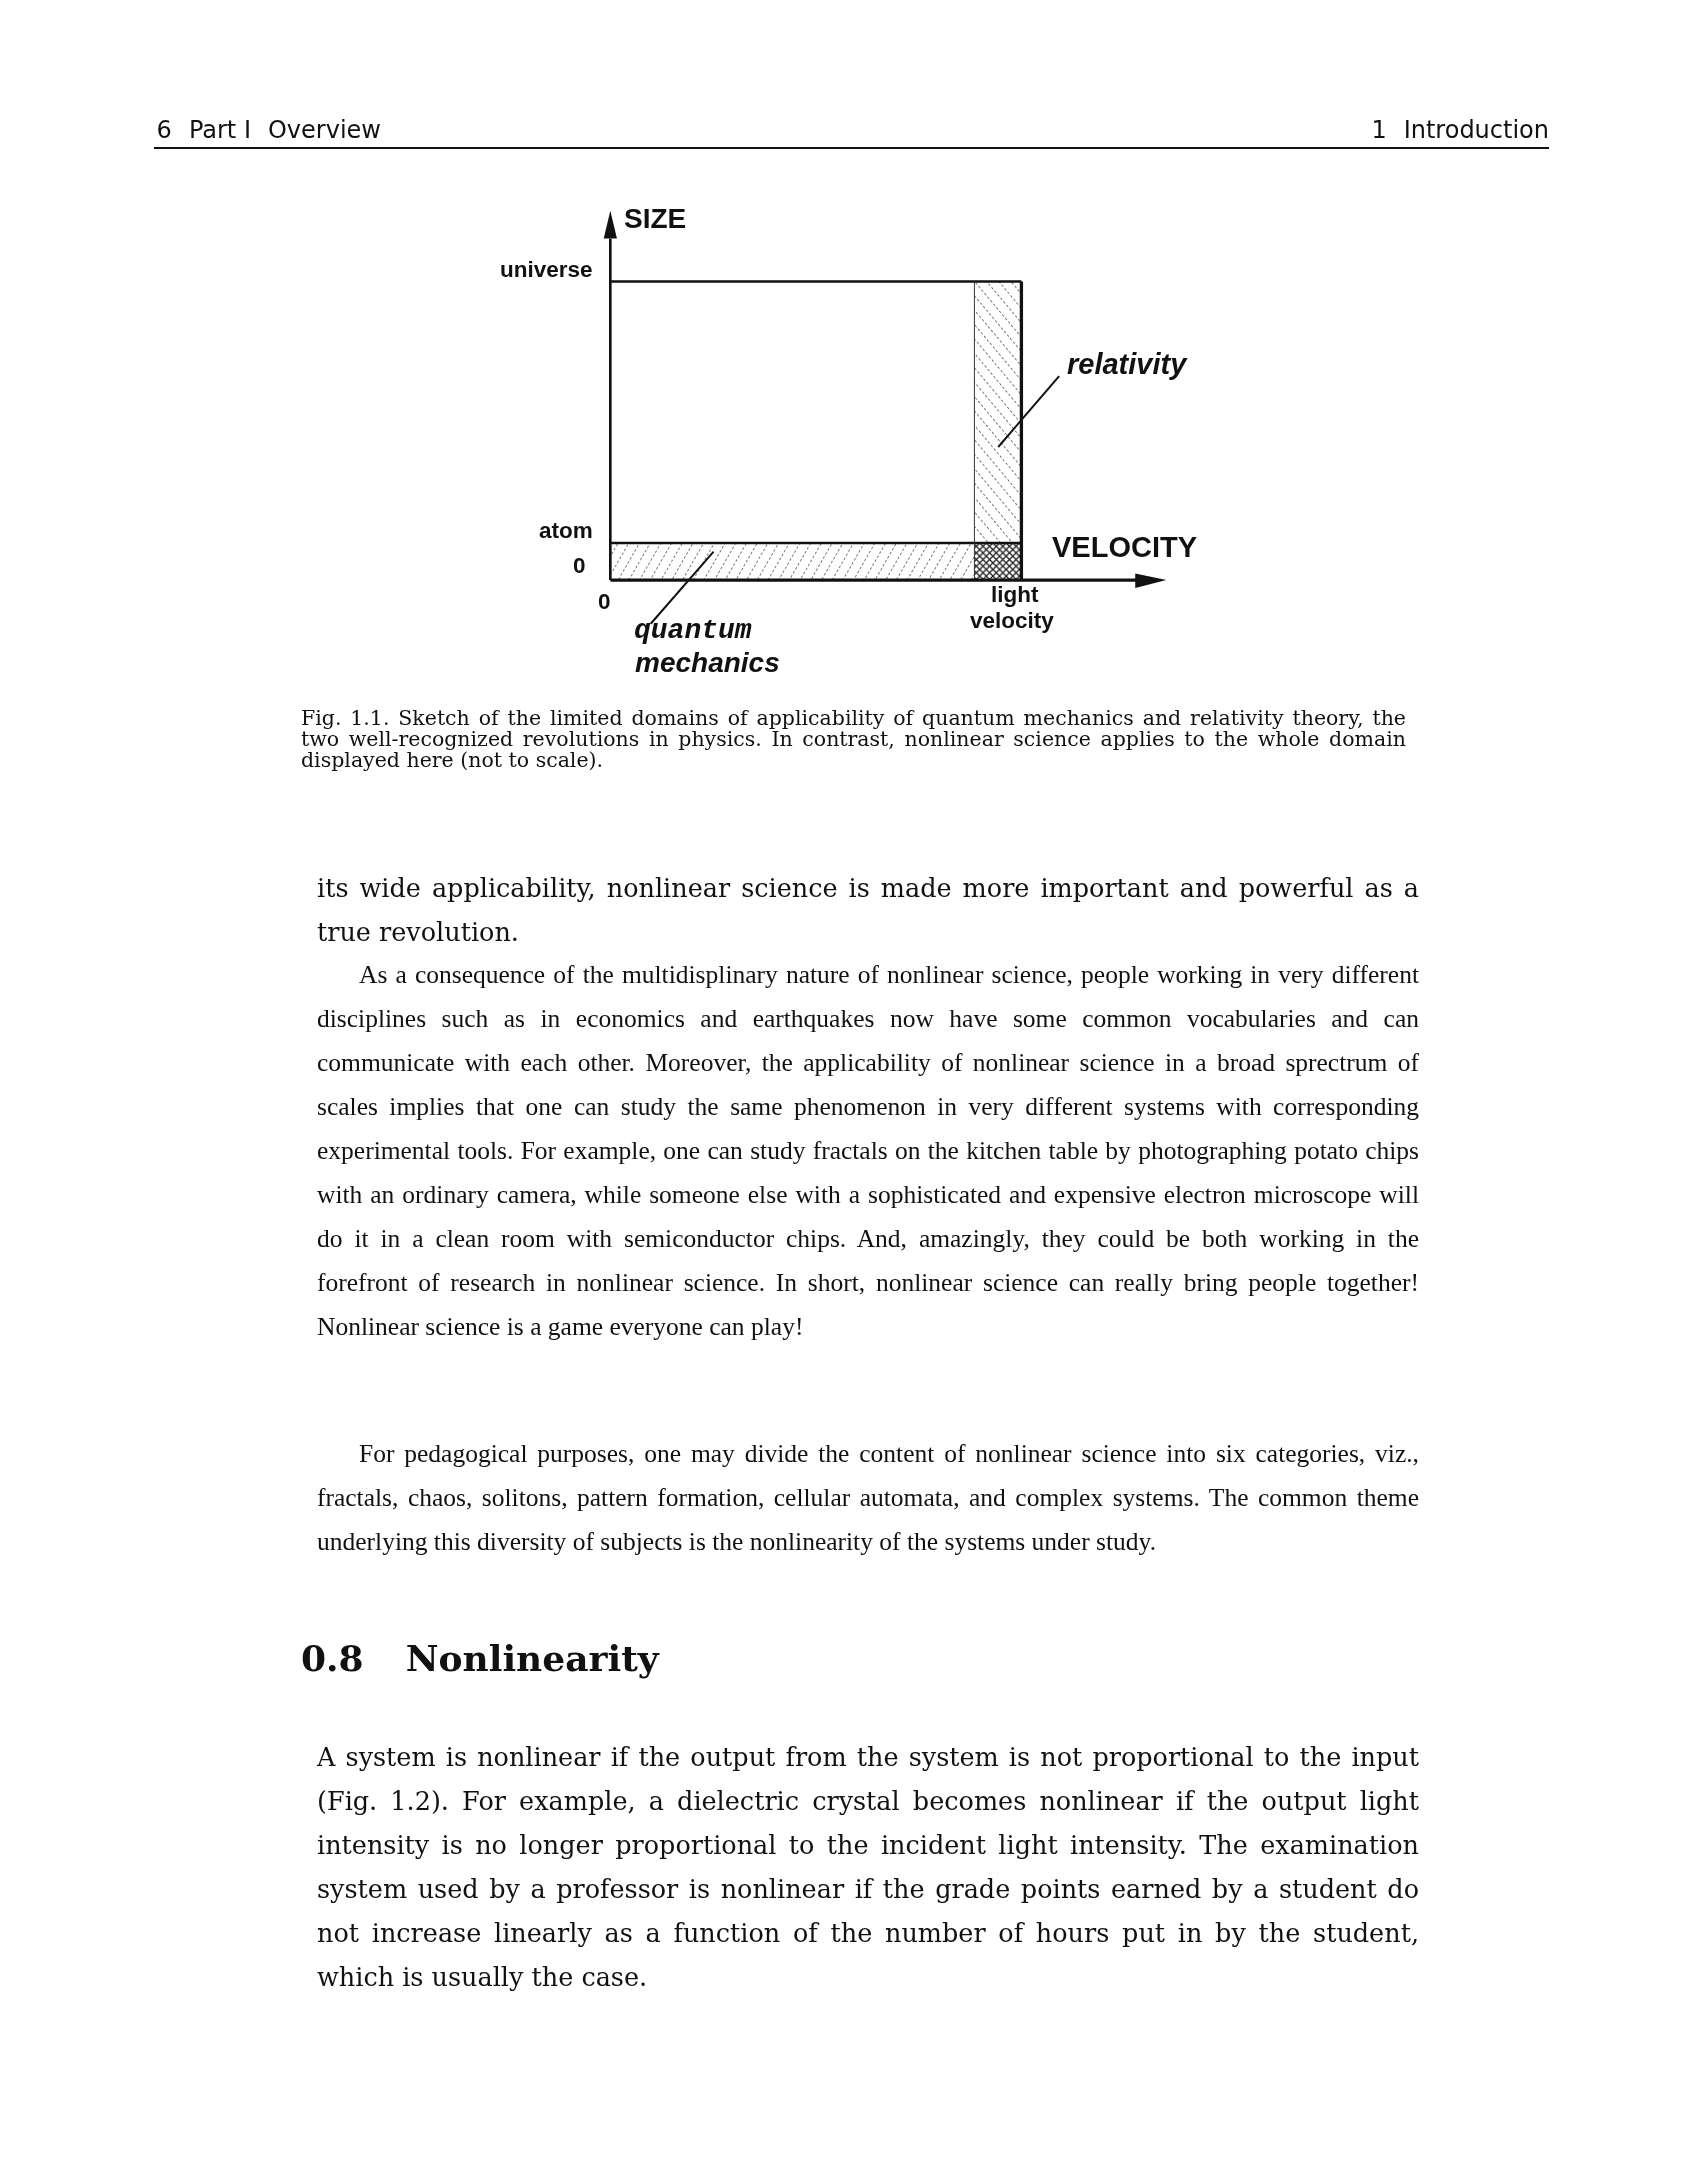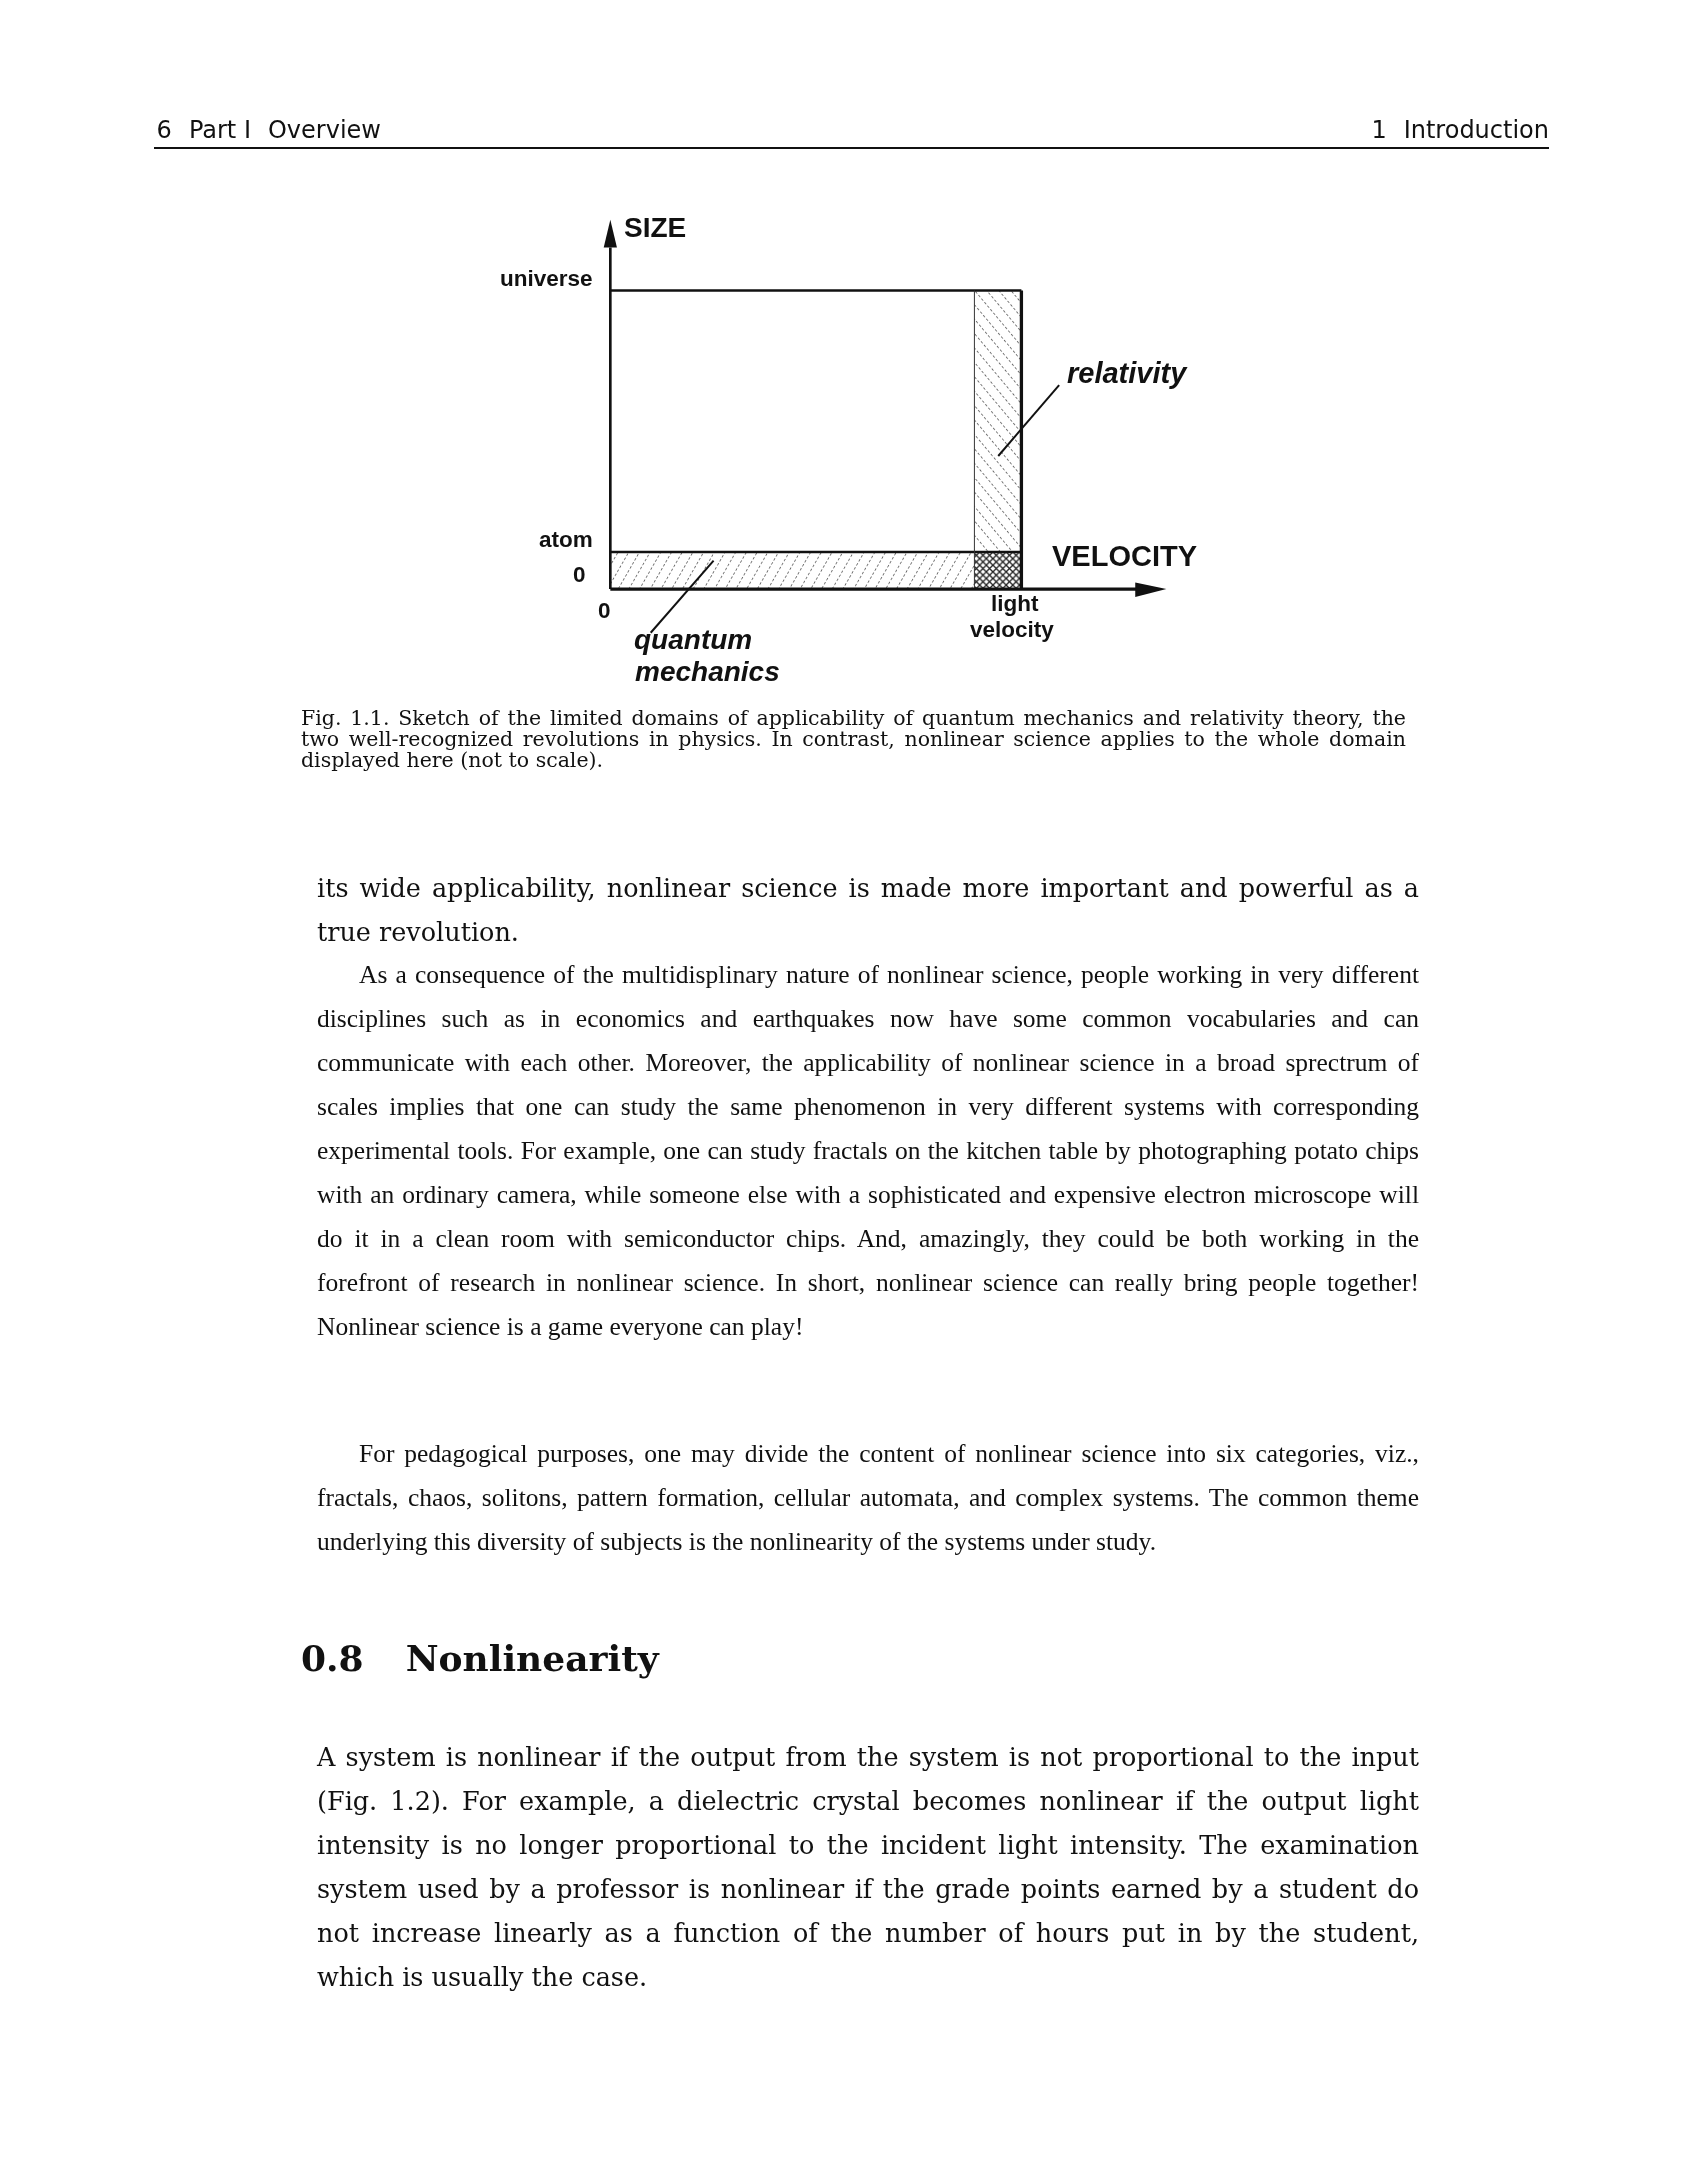--- a/index.html
+++ b/index.html
@@ -7,21 +7,21 @@
     .running-head {
       position: absolute; left: 154px; top: 113px; width: 1395px; height: 34px;
       font-family: "DejaVu Sans", sans-serif; font-size: 24px; line-height: 34px;
       border-bottom: 2.6px solid #111;
     }
     .rh-left { position: absolute; left: 2.6px; top: 0; }
     .rh-left span { margin-right: 17px; }
     .rh-right { position: absolute; right: 0; top: 0; }
     .rh-right span { margin-left: 17px; }
 
-    .figure { position: absolute; left: 0; top: 0; width: 1688px; height: 702px; margin-top: 9px; }
+    .figure { position: absolute; left: 0; top: 0; width: 1688px; height: 702px; }
     .figure svg { position: absolute; left: 0; top: 0; }
     .fig-label { position: absolute; font-family: "Liberation Sans", sans-serif; font-weight: bold; color: #111; white-space: nowrap; }
     .fig-label.italic { font-style: italic; }
 
     .caption {
       position: absolute; left: 301px; top: 708px; width: 1105px;
       font-family: "DejaVu Serif", serif; font-size: 20.5px; line-height: 21px; text-align: justify;
     }
     .body-text {
       position: absolute; left: 301px; width: 1102px;
@@ -87,21 +87,21 @@
 
   <div class="fig-label" style="left:624px; top:203px; font-size:28px;">SIZE</div>
   <div class="fig-label" style="left:500px; top:257px; font-size:22.5px;">universe</div>
   <div class="fig-label" style="left:539px; top:518px; font-size:22.5px;">atom</div>
   <div class="fig-label" style="left:573px; top:553px; font-size:22.5px;">0</div>
   <div class="fig-label" style="left:598px; top:589px; font-size:22.5px;">0</div>
   <div class="fig-label" style="left:1052px; top:531px; font-size:29px;">VELOCITY</div>
   <div class="fig-label italic" style="left:1067px; top:348px; font-size:29px;">relativity</div>
   <div class="fig-label" style="left:991px; top:582px; font-size:22.5px; line-height:26.5px;">light</div>
   <div class="fig-label" style="left:970px; top:608px; font-size:22.5px; line-height:26.5px;">velocity</div>
-  <div class="fig-label italic" style="left:634px; top:614px; font-size:28px; line-height:33px;">quantum</div>
+  <div class="fig-label italic" style="left:634px; top:614px; font-size:28px; line-height:33px;font-family:Liberation Mono, monospace;">quantum</div>
   <div class="fig-label italic" style="left:635px; top:646px; font-size:28px; line-height:33px;">mechanics</div>
 </div>
 
 <div class="caption">Fig. 1.1. Sketch of the limited domains of applicability of quantum mechanics and relativity theory, the two well-recognized revolutions in physics. In contrast, nonlinear science applies to the whole domain displayed here (not to scale).</div>
 
 <p class="body-text" style="top:850px;">its wide applicability, nonlinear science is made more important and powerful as a true revolution.</p>
 <p class="body-text indent" style="top:937px;">As a consequence of the multidisplinary nature of nonlinear science, people working in very different disciplines such as in economics and earthquakes now have some common vocabularies and can communicate with each other. Moreover, the applicability of nonlinear science in a broad sprectrum of scales implies that one can study the same phenomenon in very different systems with corresponding experimental tools. For example, one can study fractals on the kitchen table by photographing potato chips with an ordinary camera, while someone else with a sophisticated and expensive electron microscope will do it in a clean room with semiconductor chips. And, amazingly, they could be both working in the forefront of research in nonlinear science. In short, nonlinear science can really bring people together! Nonlinear science is a game everyone can play!</p>
 <p class="body-text indent" style="top:1416px;">For pedagogical purposes, one may divide the content of nonlinear science into six categories, viz., fractals, chaos, solitons, pattern formation, cellular automata, and complex systems. The common theme underlying this diversity of subjects is the nonlinearity of the systems under study.</p>
 
 <div class="section-heading">

